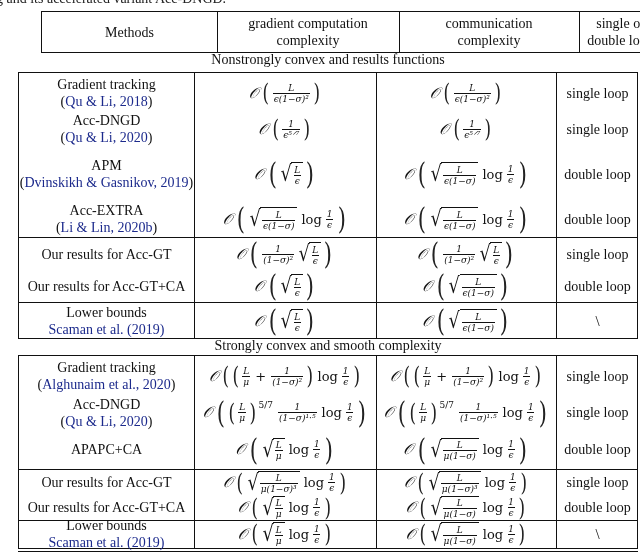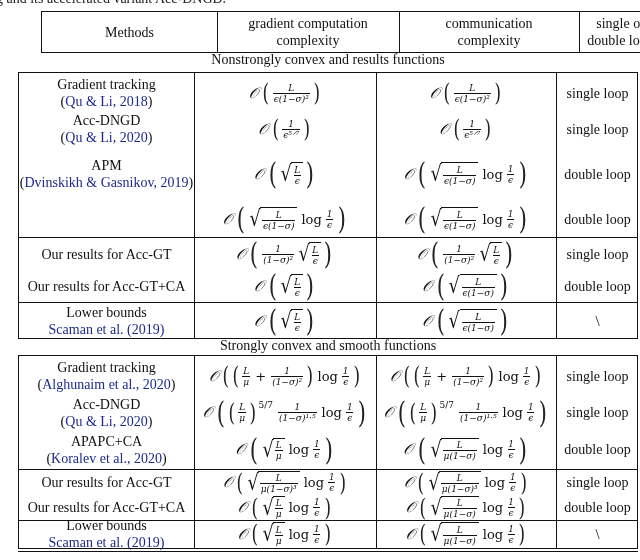--- a/index.html
+++ b/index.html
@@ -168,20 +168,24 @@
             <span class="num">1</span>
             <span class="den">ϵ</span>
           </span>
           <span class="bp tall">)</span>
         </span>
     </div>
     <div class="cell c4" style="top:74px;height:54px;">
         <span>double loop</span>
       </div>
 
+    <div class="cell c1" style="top:128px;height:36px;">
+      <span>Acc-EXTRA</span>
+      <span><span class="paren">(</span><span class="cite">Li &amp; Lin, 2020b</span><span class="paren">)</span></span>
+    </div>
     <div class="cell c2" style="top:128px;height:36px;">
       <span class="m">
           <span class="bigO">𝒪</span>
           <span class="bp tall">(</span>
           <span class="sqrt">
             <span class="rad">√</span>
             <span class="under">
               <span class="frac">
                 <span class="num">L</span>
                 <span class="den">ϵ(1−σ)</span>
@@ -346,21 +350,21 @@
           </span>
           <span class="bp tall">)</span>
         </span>
     </div>
     <div class="cell c4" style="top:0;height:36px;">
         <span class="backslash">\</span>
       </div>
   </div>
 </div>
 
-<div class="section-title" style="top:338px;">Strongly convex and smooth functions</div>
+<div class="section-title" style="top:338px;">Strongly convex and smooth complexity</div>
 
 <div class="tbl" style="top:355px;height:194px;">
   <div class="vline" style="left:175px;"></div>
   <div class="vline" style="left:357px;"></div>
   <div class="vline" style="left:537px;"></div>
 
   <div class="row first" style="top:0;height:113px;">
 
     <div class="cell c1" style="top:2px;height:36px;">
       <span>Gradient tracking</span>
@@ -465,21 +469,20 @@
           </span>
           <span class="bp tall">)</span>
         </span>
     </div>
     <div class="cell c4" style="top:38px;height:37px;">
         <span>single loop</span>
       </div>
 
     <div class="cell c1" style="top:75px;height:37px;">
       <span>APAPC+CA</span>
-      <span><span class="paren">(</span><span class="cite">Koralev et al., 2020</span><span class="paren">)</span></span>
     </div>
     <div class="cell c2" style="top:75px;height:37px;">
       <span class="m">
           <span class="bigO">𝒪</span>
           <span class="bp tall">(</span>
           <span class="sqrt">
             <span class="rad">√</span>
             <span class="under">
               <span class="frac">
                 <span class="num">L</span>

